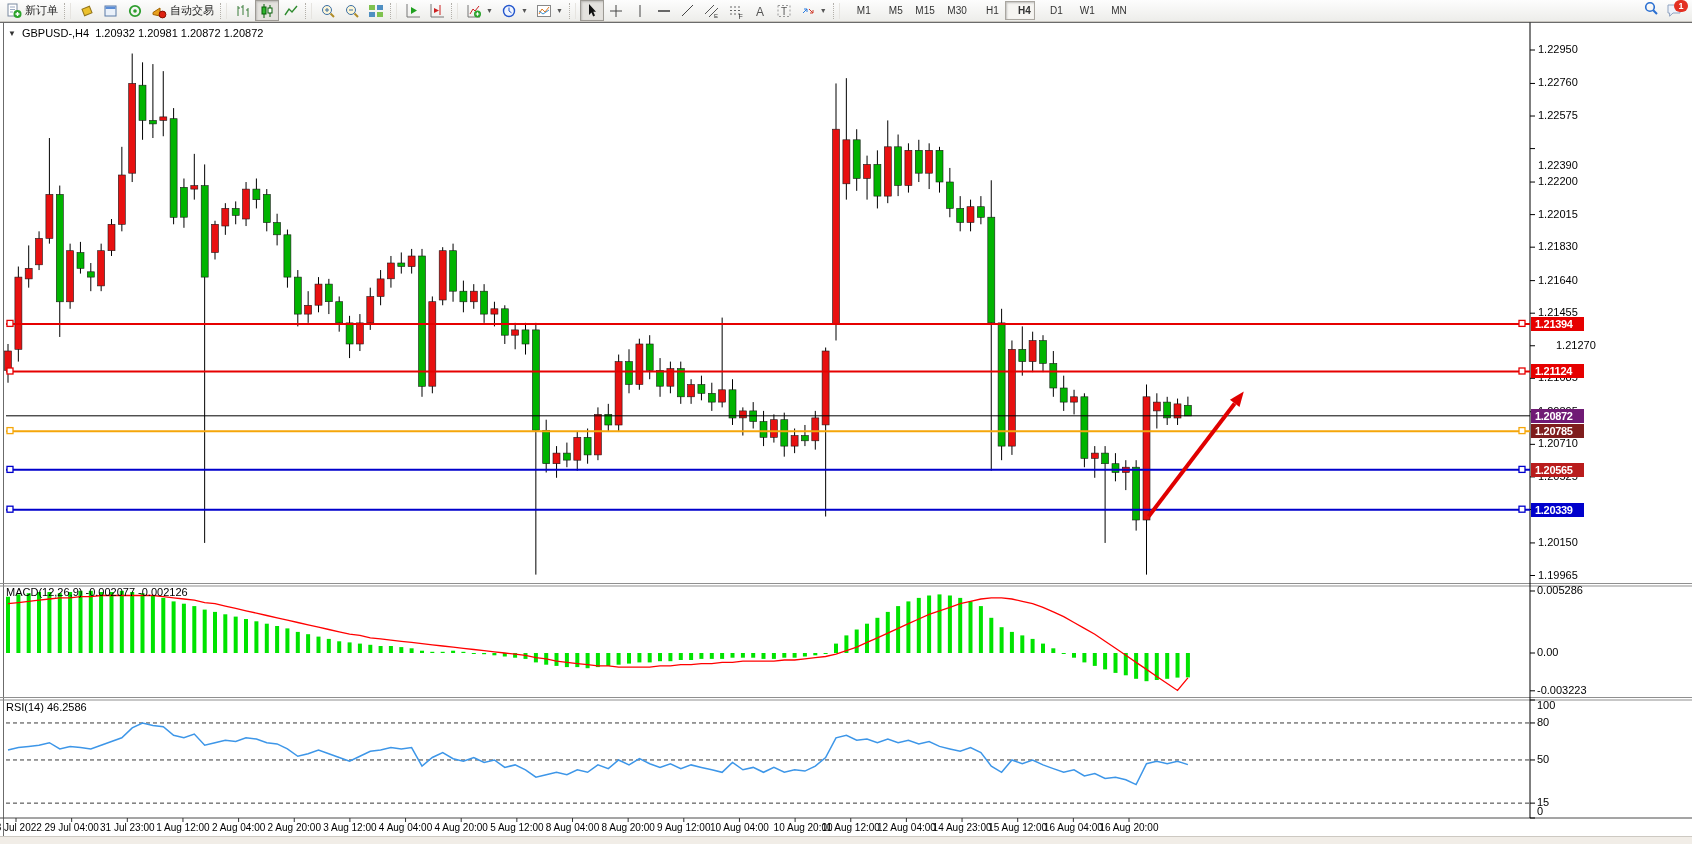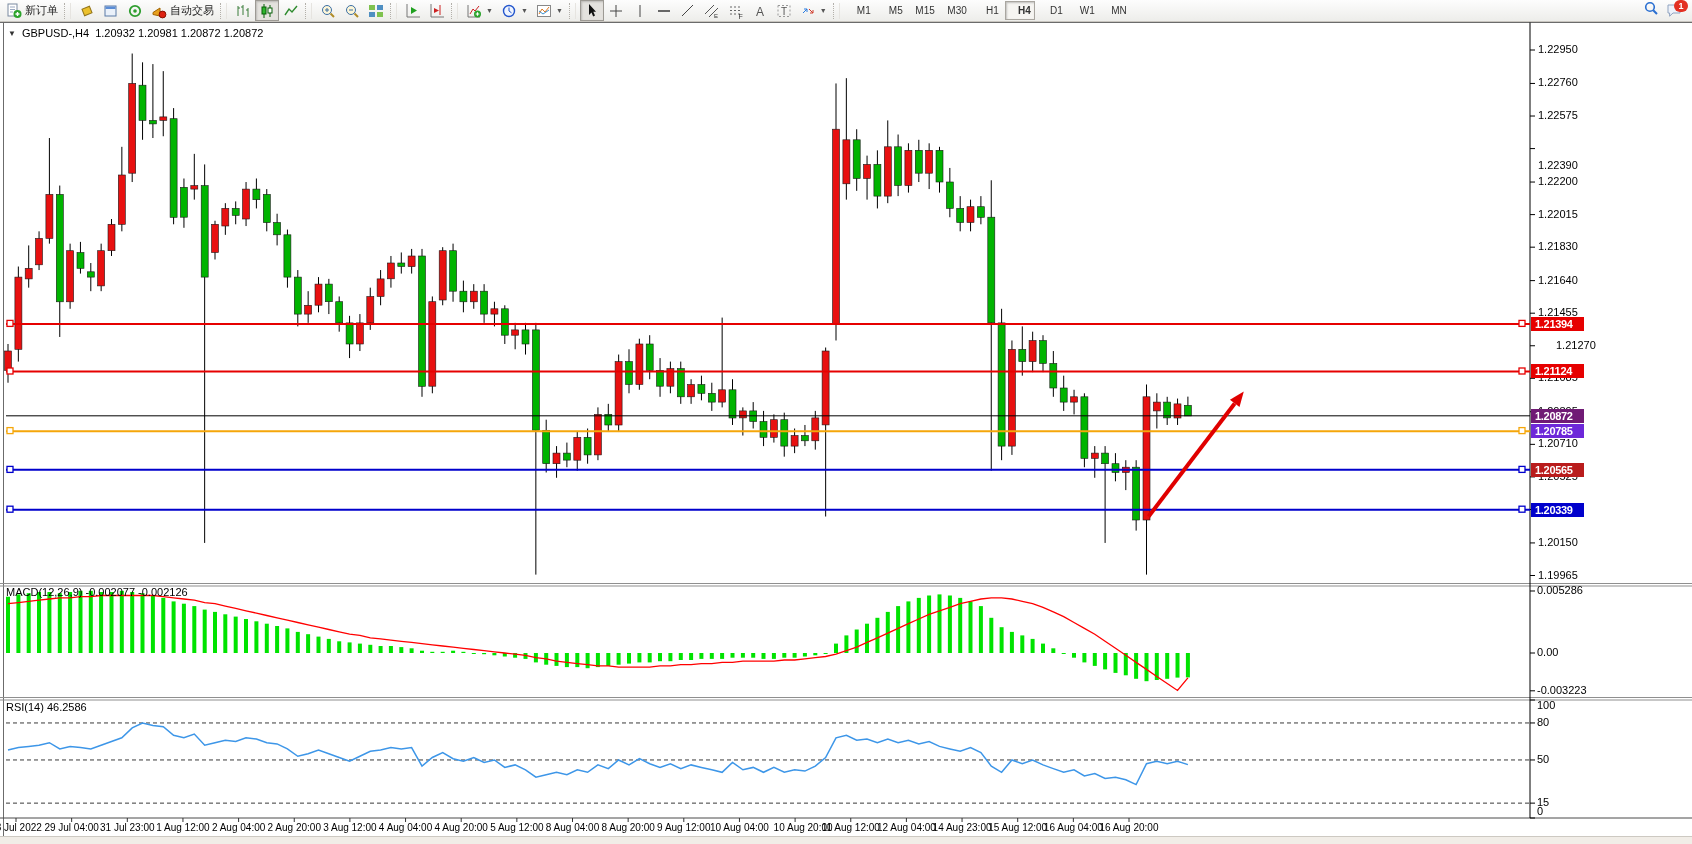--- a/index.html
+++ b/index.html
@@ -761,21 +761,21 @@
         <div class="dtlbl" style="left: 795.1px; top: 822px; margin-left: 8px;">10 Aug 20:00</div>
         <div class="dtlbl" style="left: 850.75px; top: 822px;">11 Aug 12:00</div>
         <div class="dtlbl" style="left: 906.4px; top: 822px;">12 Aug 04:00</div>
         <div class="dtlbl" style="left: 962.05px; top: 822px;">14 Aug 23:00</div>
         <div class="dtlbl" style="left: 1017.7px; top: 822px;">15 Aug 12:00</div>
         <div class="dtlbl" style="left: 1073.35px; top: 822px;">16 Aug 04:00</div>
         <div class="dtlbl" style="left: 1129px; top: 822px;">16 Aug 20:00</div>
         <div class="badge" style="left: 1531px; top: 316.929px; background: rgb(230, 0, 0);">1.21394</div>
         <div class="badge" style="left: 1531px; top: 364.462px; background: rgb(230, 0, 0);">1.21124</div>
         <div class="badge" style="left: 1531px; top: 408.825px; background: #701a75;">1.20872</div>
-        <div class="badge" style="left: 1531px; top: 424.142px; background: #6d28d9;">1.20785</div>
+        <div class="badge" style="left: 1531px; top: 424.142px; background: #7f1d1d;">1.20785</div>
         <div class="badge" style="left: 1531px; top: 462.872px; background: #b91c1c;">1.20565</div>
         <div class="badge" style="left: 1531px; top: 502.658px; background: rgb(0, 0, 204);">1.20339</div>
       </div>
 
     <div id="chart-title">
       <span id="title-caret">▼</span>
       <span>GBPUSD-,H4</span>
       <span>1.20932 1.20981 1.20872 1.20872</span>
     </div>
     <div class="panel-label" id="macd-label">MACD(12,26,9) -0.002077 -0.002126</div>

